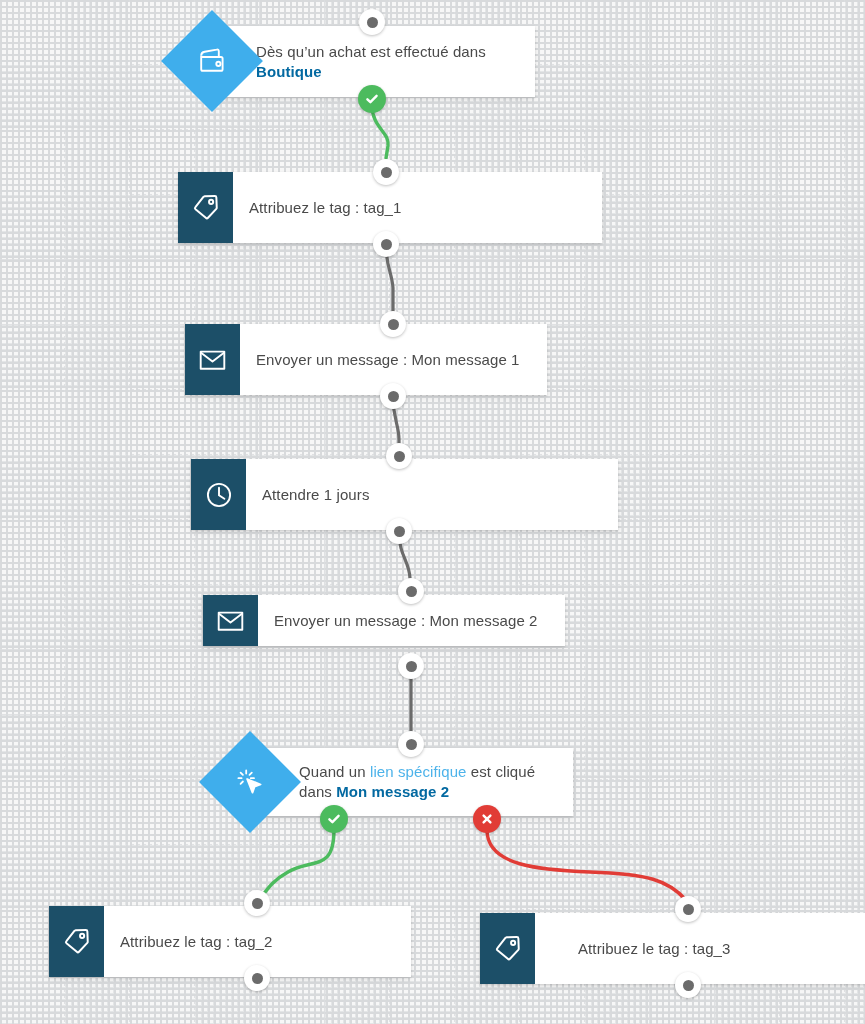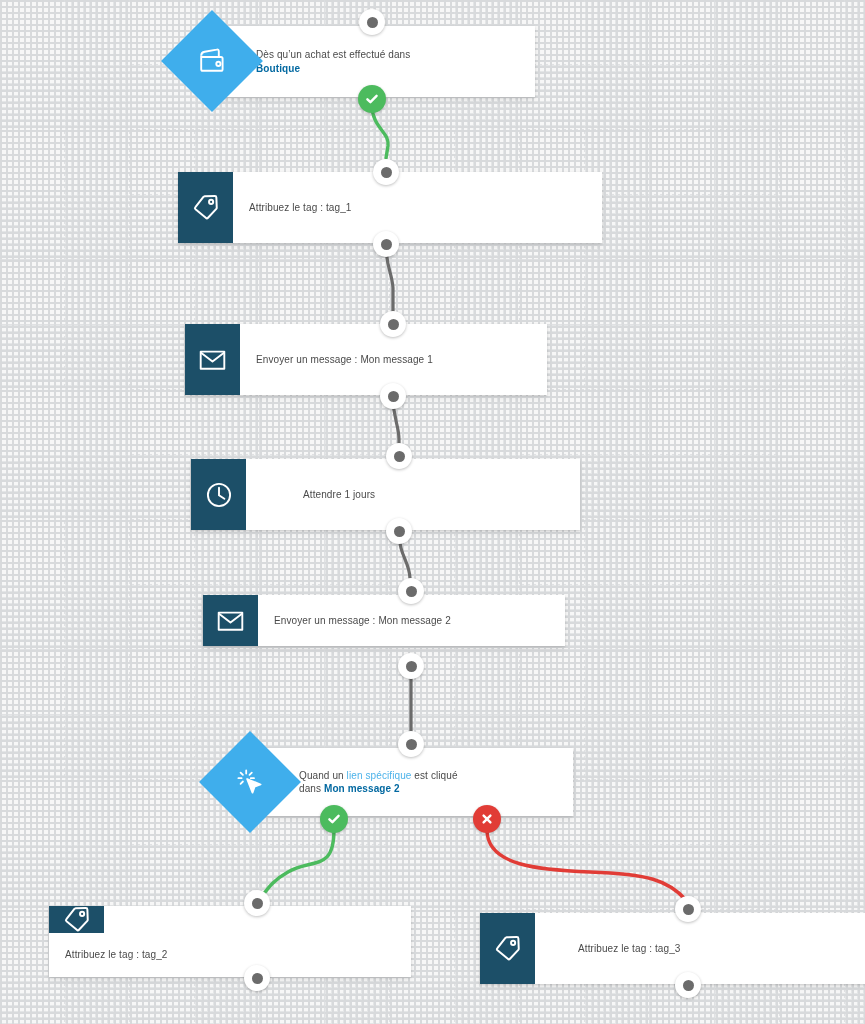--- a/index.html
+++ b/index.html
@@ -79,21 +79,21 @@
     align-items: center;
     justify-content: center;
     color: #ffffff;
   }
   .node-icon svg { display: block; }
   .node-body {
     flex: 1 1 auto;
     display: flex;
     align-items: center;
     padding: 0 14px 0 16px;
-    font-size: 10px;
+    font-size: 15px;
     line-height: 1.33;
     color: #4a4a4a;
     letter-spacing: .1px;
   }
   .node-body .b { font-weight: bold; color: #0369a1; }
   .node-body .link { color: #4db3ea; text-align: right; }
 
   
   .diamond {
     position: absolute;
@@ -219,21 +219,21 @@
         <path d="M1.7 3.4 L13.5 12.6 L25.3 3.4"></path>
       </svg>
     </div>
     <div class="node-body">
       <span>Envoyer un message : Mon message 1</span>
     </div>
   </div>
   <div class="dot" style="left:380px; top:311px;"></div>
   <div class="dot" style="left:380px; top:383px;"></div>
 
-  <div class="node" style="left:191px; top:459px; width:389px; height:71px;gap:41px;">
+  <div class="node" style="left:191px; top:459px; width:427px; height:71px;">
     <div class="node-icon">
       <svg width="28" height="28" viewBox="0 0 28 28" fill="none" stroke="#fff" stroke-width="1.9" stroke-linecap="round">
         <circle cx="14" cy="14" r="11.1"></circle>
         <path d="M14 6.7 V14.3 L19.4 17.7"></path>
       </svg>
     </div>
     <div class="node-body">
       <span>Attendre 1 jours</span>
     </div>
   </div>
@@ -275,21 +275,21 @@
     <svg width="16" height="16" viewBox="0 0 16 16" fill="none" stroke="#fff" stroke-width="2.4" stroke-linecap="round" stroke-linejoin="round">
       <path d="M3.4 8.3 L6.4 11.2 L12.6 4.8"></path>
     </svg>
   </div>
   <div class="badge no" style="left:473px; top:805px;">
     <svg width="14" height="14" viewBox="0 0 14 14" fill="none" stroke="#fff" stroke-width="2.4" stroke-linecap="round">
       <path d="M3.6 3.6 L10.4 10.4 M10.4 3.6 L3.6 10.4"></path>
     </svg>
   </div>
 
-  <div class="node" style="left:49px; top:906px; width:362px; height:71px;flex-direction:column;">
+  <div class="node" style="left:49px; top:906px; width:362px; height:71px;">
     <div class="node-icon">
       <svg width="27" height="27" viewBox="0 0 26 26" fill="none" stroke="#fff" stroke-width="1.9" stroke-linejoin="round">
         <path d="M12.4 2.2 H22.3 a1.5 1.5 0 0 1 1.5 1.5 v9.9 a1.5 1.5 0 0 1-.44 1.06 l-8.3 8.3 a1.5 1.5 0 0 1-2.12 0 L3.3 14.4 a1.5 1.5 0 0 1 0-2.12 l8.04-9.64 Z" transform="rotate(-2 13 13)"></path>
         <circle cx="18.4" cy="7.6" r="2"></circle>
       </svg>
     </div>
     <div class="node-body">
       <span>Attribuez le tag : tag_2</span>
     </div>
   </div>

